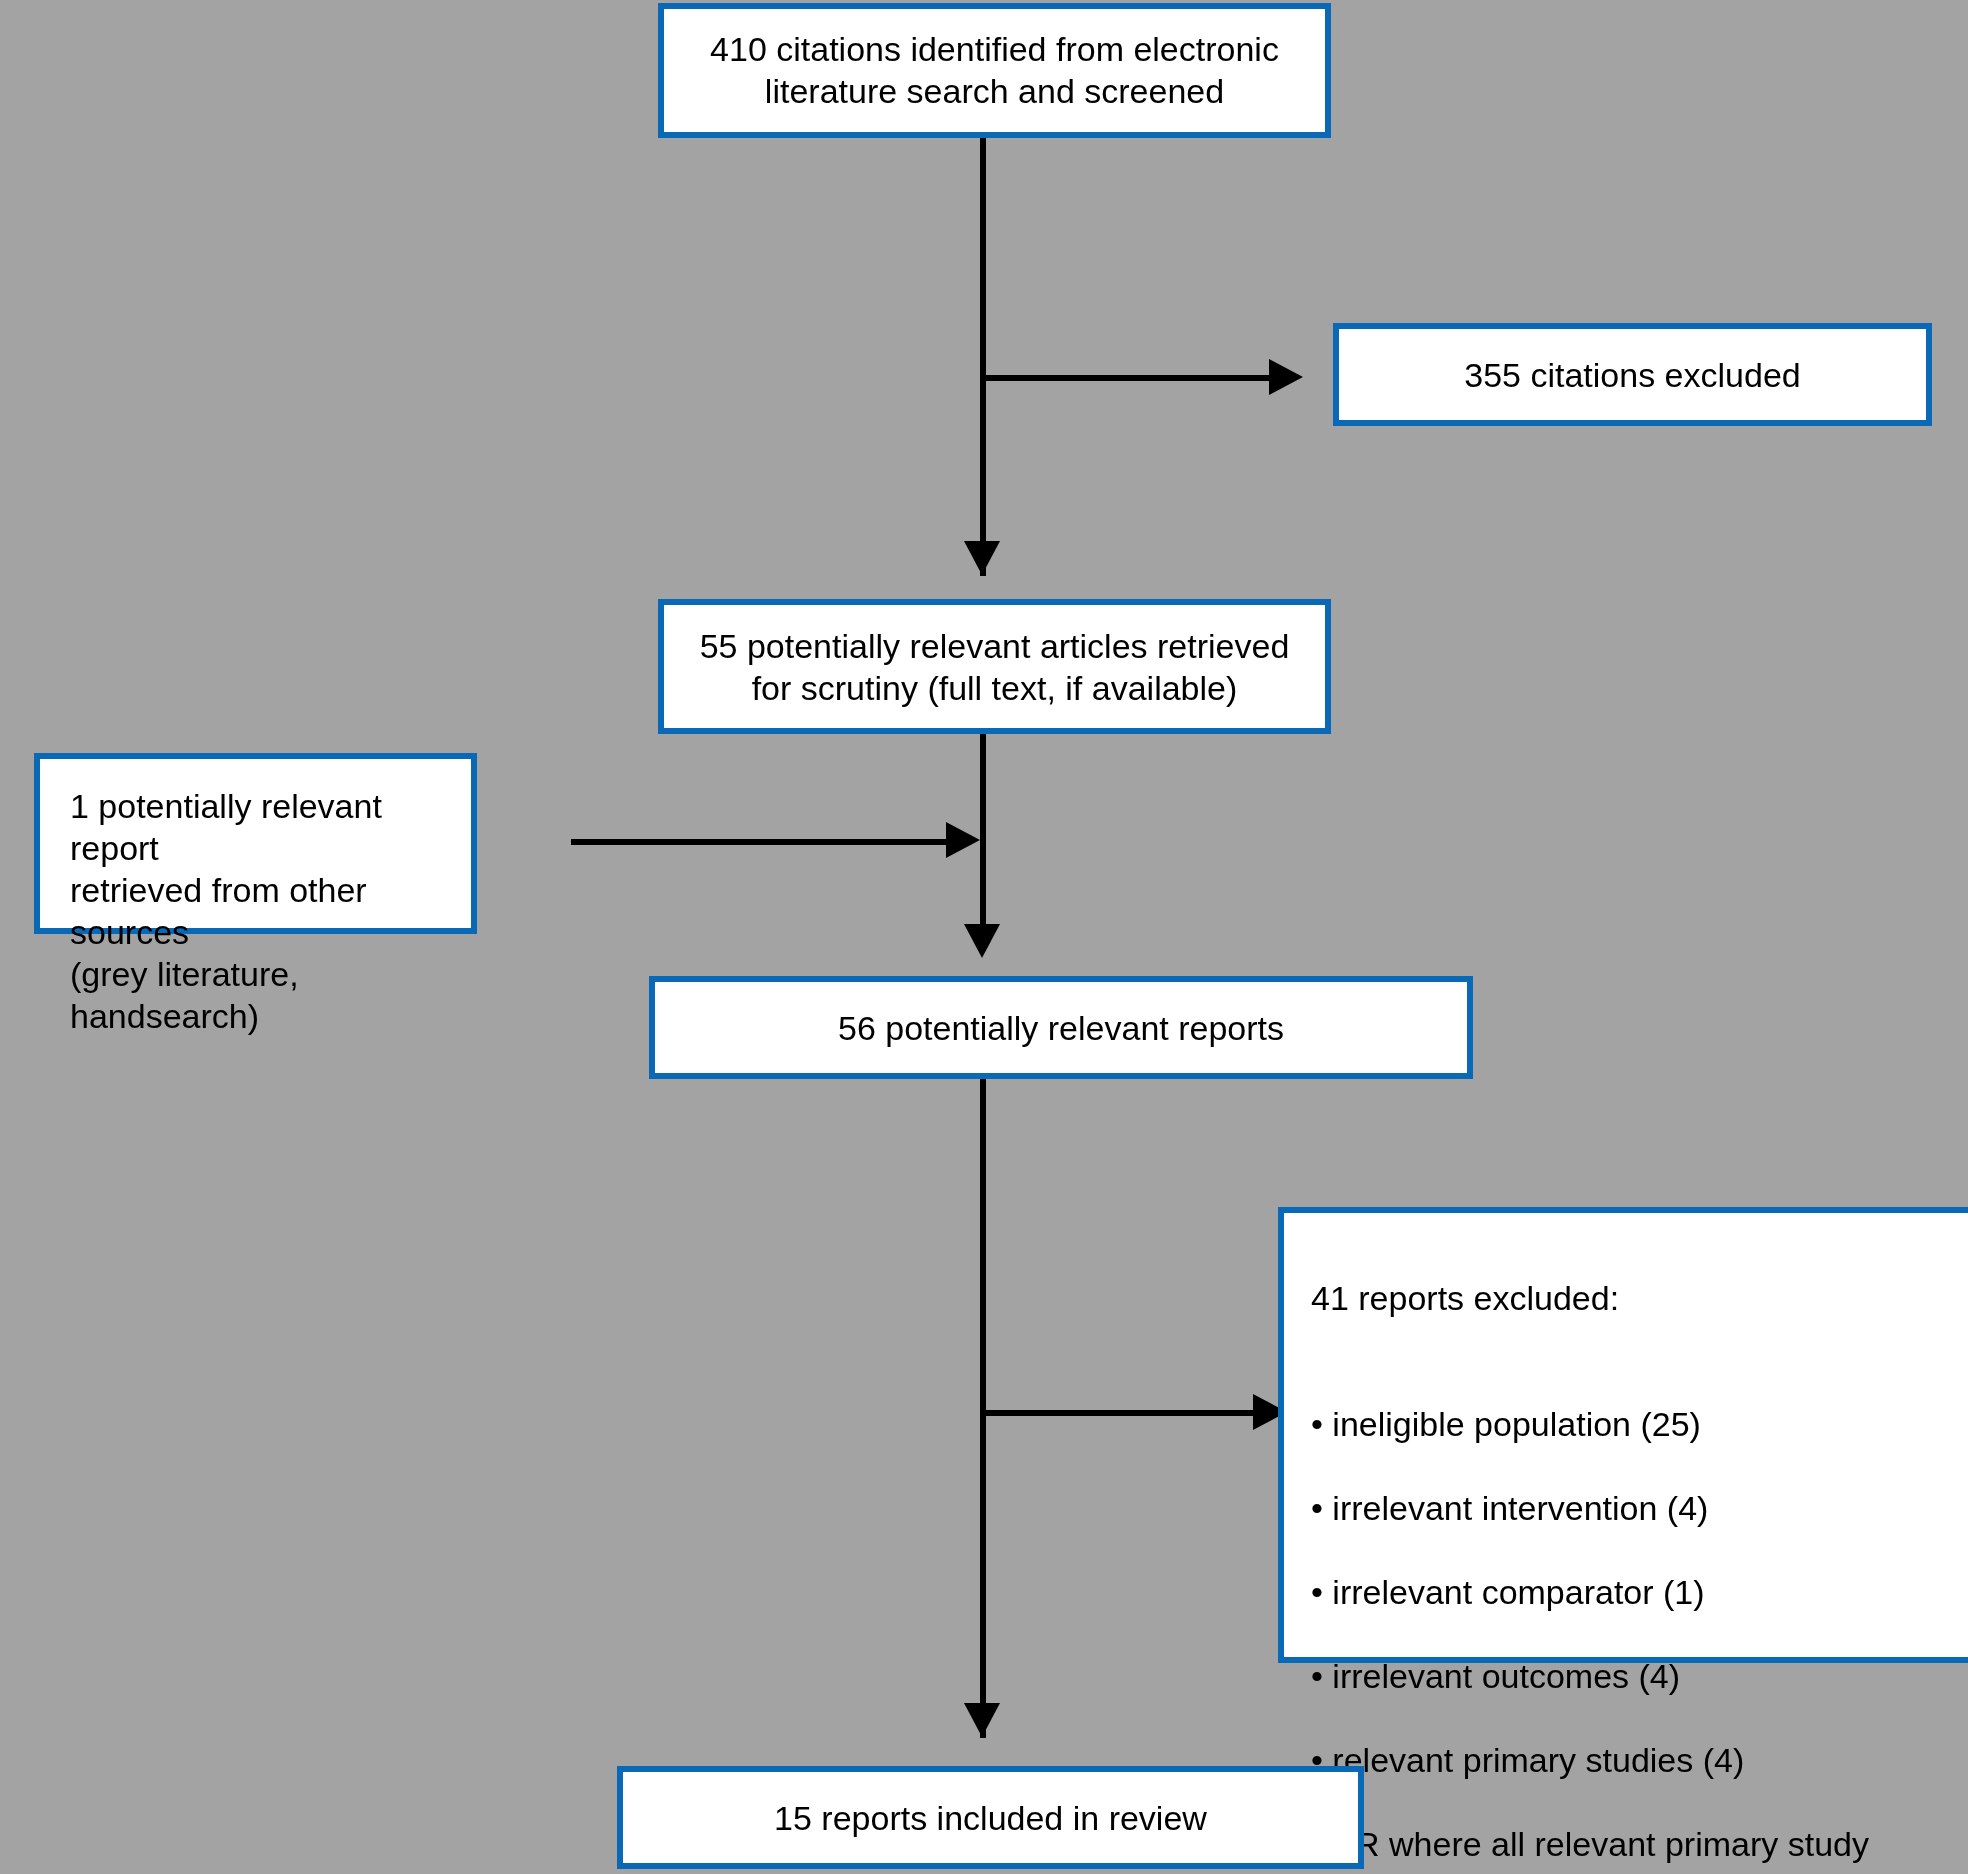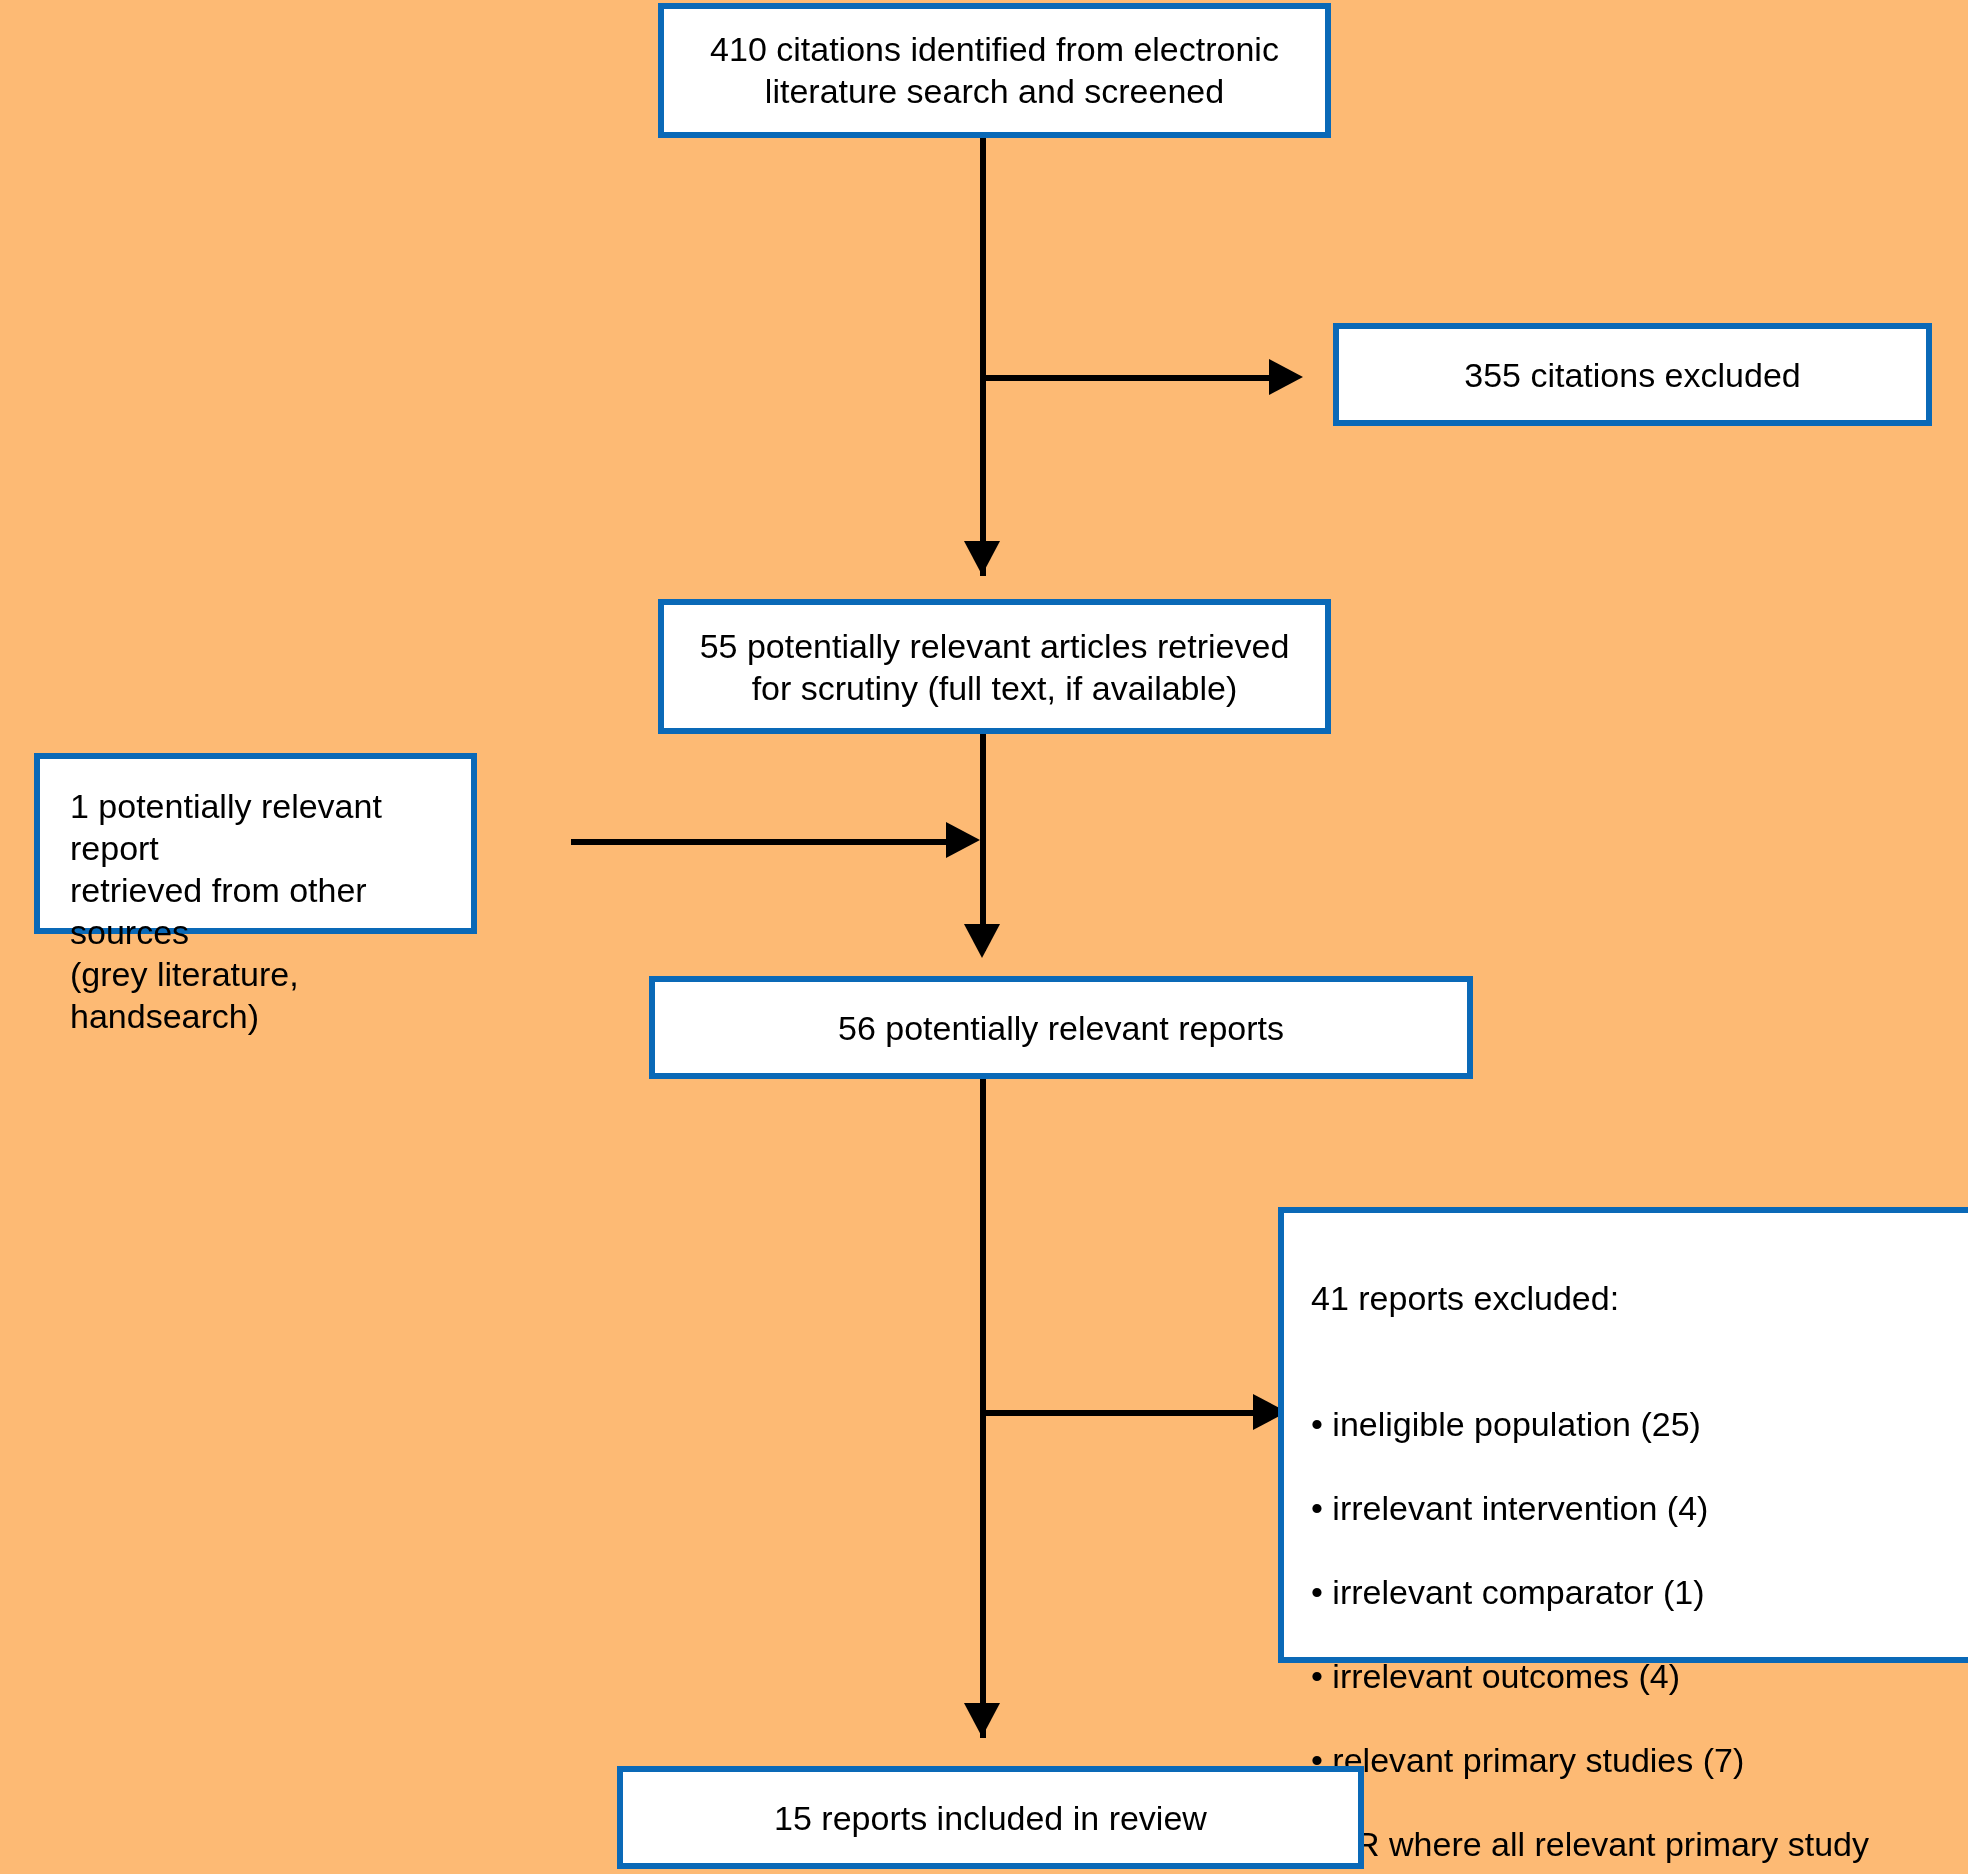--- a/index.html
+++ b/index.html
@@ -4,21 +4,21 @@
 <style>
   html, body {
     margin: 0;
     padding: 0;
     background: #ffffff;
   }
   #canvas {
     position: relative;
     width: 1968px;
     height: 1874px;
-    background: #fdba74;
+    background: #a3a3a3;
     font-family: "Liberation Sans", sans-serif;
     overflow: hidden;
   }
   .node {
     position: absolute;
     box-sizing: border-box;
     border: 6.2px solid #0a69b7;
     background: #ffffff;
     display: flex;
     align-items: center;
@@ -139,21 +139,21 @@
   <div class="arrow-right" style="left:1253px; top:1394px;"></div>
 
   <div class="node list-node" style="left:1278px; top:1207px; width:784px; height:456px; padding:22px 0 0 27px;">
     <div class="txt">
       <div class="excl-head">41 reports excluded:</div>
       <ul class="excl-list">
         <li>• ineligible population (25)</li>
         <li>• irrelevant intervention (4)</li>
         <li>• irrelevant comparator (1)</li>
         <li>• irrelevant outcomes (4)</li>
-        <li>• relevant primary studies (7)</li>
+        <li>• relevant primary studies (4)</li>
         <li>• SR where all relevant primary study
   captured in previous report (2)</li>
         
         
       </ul>
     </div>
   </div>
 
   <div class="node" style="left:617px; top:1766px; width:747px; height:103px;">
     <div class="txt">15 reports included in review</div>

